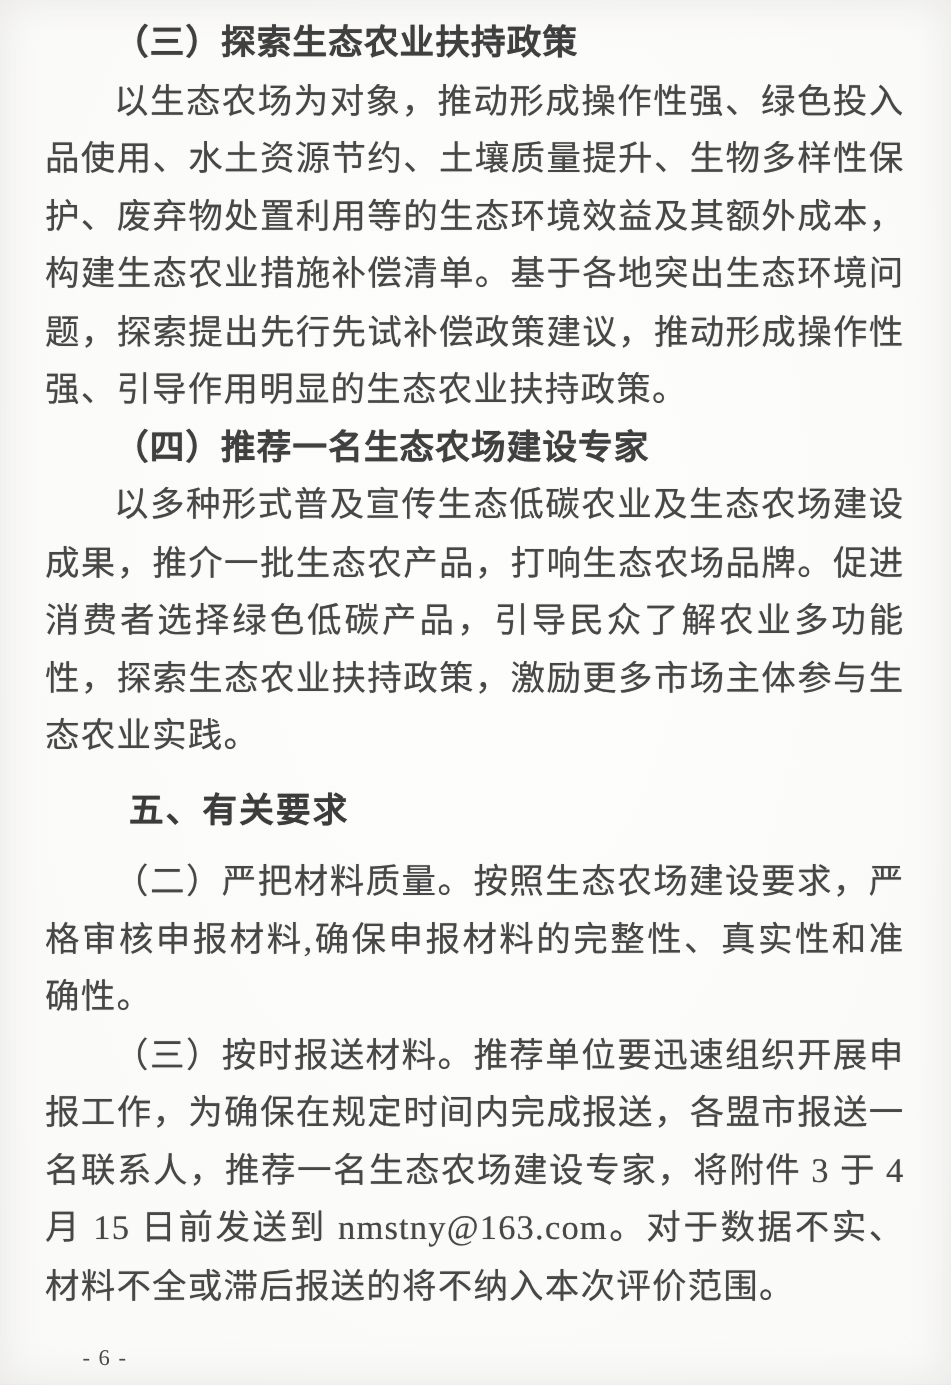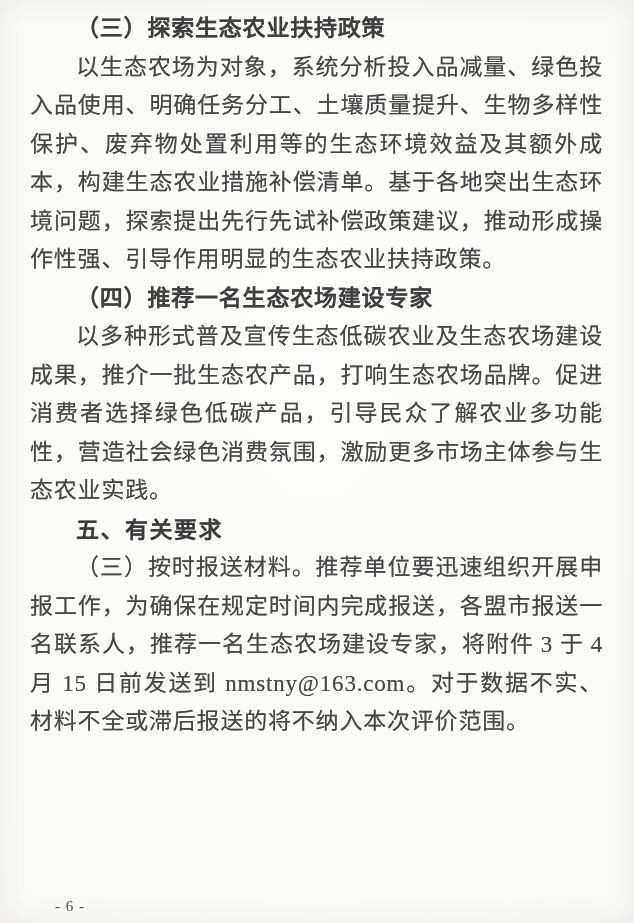--- a/index.html
+++ b/index.html
@@ -37,21 +37,21 @@
     text-align: justify;
     font-weight: 400;
     color: #474747;
     text-shadow: 0 0 0.6px rgba(70,70,70,0.55);
   }
   h3.sub {
     font-weight: 600;
     color: #404040;
   }
   h2.head {
-    margin: 0;
+    margin: 10px;
     font-family: "Liberation Sans", "DejaVu Sans", sans-serif;
     font-size: 23px;
     line-height: 38.5px;
     letter-spacing: 1.5px;
     text-indent: 2em;
     font-weight: 600;
     color: #3c3c3c;
     text-shadow: 0 0 0.5px rgba(60,60,60,0.5);
   }
   .page-number {
@@ -63,21 +63,22 @@
     color: #4a4a4a;
     font-family: "Liberation Serif", "DejaVu Serif", serif;
   }
 </style>
 </head>
 <body>
 
 <div class="page">
   <div class="textcol">
     <h3 class="sub">（三）探索生态农业扶持政策</h3>
-    <p class="body">以生态农场为对象，系统分析投入品减量、绿色投入品使用、明确任务分工、土壤质量提升、生物多样性保护、废弃物处置利用等的生态环境效益及其额外成本，构建生态农业措施补偿清单。基于各地突出生态环境问题，探索提出先行先试补偿政策建议，推动形成操作性强、引导作用明显的生态农业扶持政策。</p>
+    <p class="body">以生态农场为对象，推动形成操作性强、绿色投入品使用、水土资源节约、土壤质量提升、生物多样性保护、废弃物处置利用等的生态环境效益及其额外成本，构建生态农业措施补偿清单。基于各地突出生态环境问题，探索提出先行先试补偿政策建议，推动形成操作性强、引导作用明显的生态农业扶持政策。</p>
     <h3 class="sub">（四）推荐一名生态农场建设专家</h3>
-    <p class="body">以多种形式普及宣传生态低碳农业及生态农场建设成果，推介一批生态农产品，打响生态农场品牌。促进消费者选择绿色低碳产品，引导民众了解农业多功能性，营造社会绿色消费氛围，激励更多市场主体参与生态农业实践。</p>
+    <p class="body">以多种形式普及宣传生态低碳农业及生态农场建设成果，推介一批生态农产品，打响生态农场品牌。促进消费者选择绿色低碳产品，引导民众了解农业多功能性，探索生态农业扶持政策，激励更多市场主体参与生态农业实践。</p>
     <h2 class="head">五、有关要求</h2>
+    <p class="body">（二）严把材料质量。按照生态农场建设要求，严格审核申报材料,确保申报材料的完整性、真实性和准确性。</p>
     <p class="body">（三）按时报送材料。推荐单位要迅速组织开展申报工作，为确保在规定时间内完成报送，各盟市报送一名联系人，推荐一名生态农场建设专家，将附件 3 于 4 月 15 日前发送到 nmstny@163.com。对于数据不实、材料不全或滞后报送的将不纳入本次评价范围。</p>
 
   </div>
   <div class="page-number">- 6 -</div>
 </div>
 
 </body></html>

